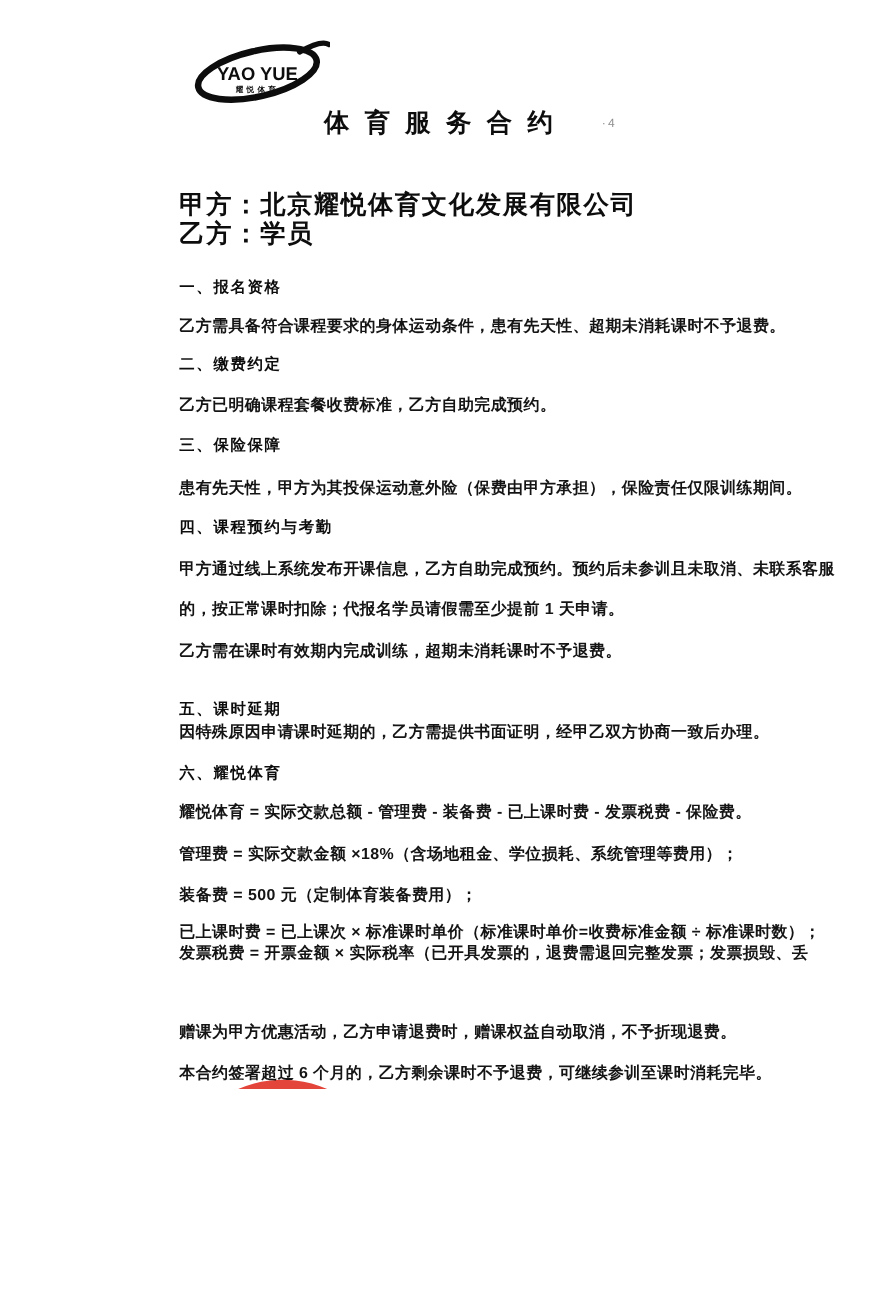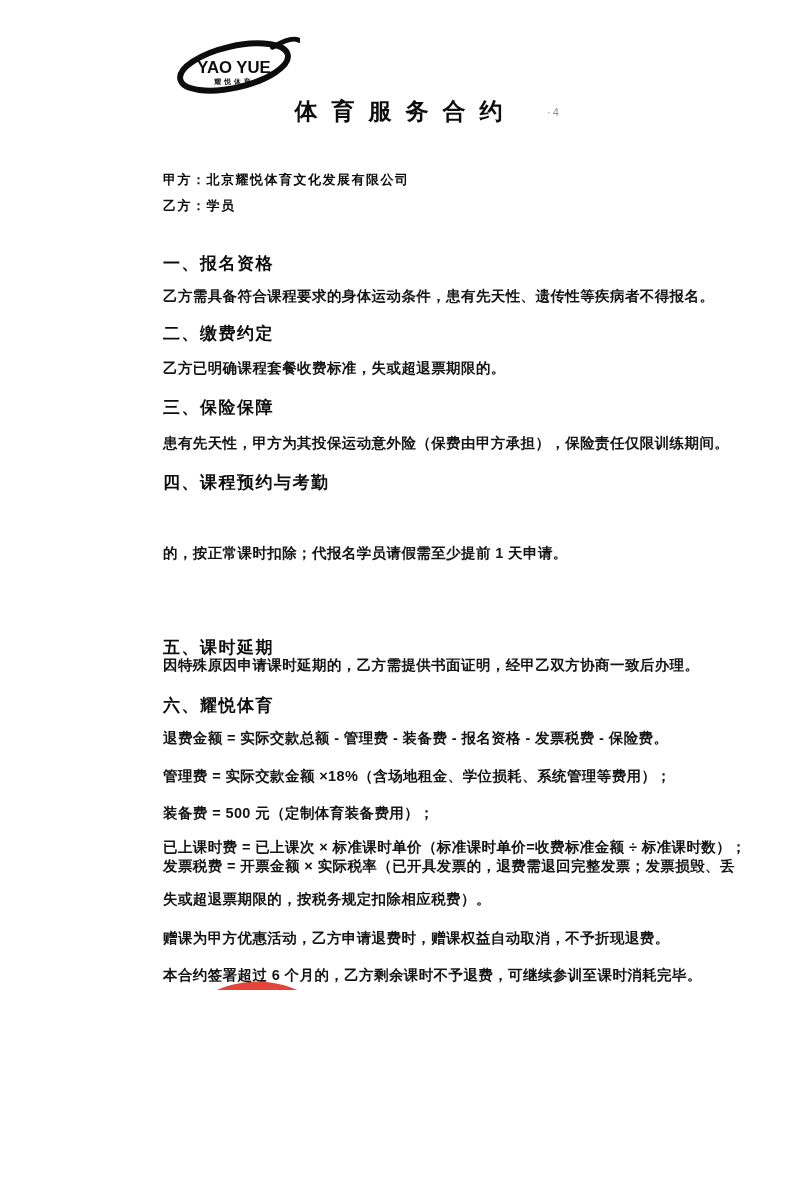--- a/index.html
+++ b/index.html
@@ -3,22 +3,22 @@
 <meta charset="utf-8">
 <style>
   html,body{margin:0;padding:0;background:#fff;}
   .page{
     position:relative;width:800px;height:990px;background:#ffffff;overflow:hidden;
     font-family:"Liberation Sans","DejaVu Sans",sans-serif;color:#111;padding-left:11px;
   }
   .t{position:absolute;white-space:nowrap;font-weight:700;}
   .doc-title{left:0;right:0;text-align:center;font-size:23px;font-weight:800;letter-spacing:14px;color:#0d0d0d;}
   .page-mark{font-size:11px;color:#8f8f8f;font-weight:400;letter-spacing:2px;}
-  .party{font-size:13px;font-weight:800;letter-spacing:1.5px;color:#0d0d0d;}
-  .sec-head{font-size:17px;font-weight:800;letter-spacing:1.5px;color:#0d0d0d;}
+  .party{font-size:23px;font-weight:800;letter-spacing:1.5px;color:#0d0d0d;}
+  .sec-head{font-size:14px;font-weight:800;letter-spacing:1.5px;color:#0d0d0d;}
   .body-line{font-size:14.5px;letter-spacing:0.4px;color:#141414;}
   .sig-label{font-size:15px;font-weight:800;letter-spacing:1px;color:#0d0d0d;}
   .sig-rule{position:absolute;left:504px;top:1128px;width:150px;height:2px;background:#3a3a3a;}
   .logo{position:absolute;left:172px;top:34px;width:128px;height:62px;}
   .seal{position:absolute;left:147px;top:972px;width:220px;height:220px;opacity:.88;mix-blend-mode:multiply;transform:rotate(-15deg);}
   .seal text{font-family:"Liberation Sans","DejaVu Sans",sans-serif;}
   .signature{position:absolute;left:458px;top:1018px;width:272px;height:160px;}
 </style>
 </head>
 <body>
@@ -34,41 +34,42 @@
     </svg>
   </div>
 
   <div class="t doc-title" style="top:96px;">体育服务合约</div>
   <div class="t page-mark" style="left:547px;top:106px;">·4</div>
 
   <div class="t party" style="left:163px;top:171px;">甲方：北京耀悦体育文化发展有限公司</div>
   <div class="t party" style="left:163px;top:197px;">乙方：学员</div>
 
   <div class="t sec-head" style="left:163px;top:252px;">一、报名资格</div>
-  <div class="t body-line" style="left:163px;top:287px;">乙方需具备符合课程要求的身体运动条件，患有先天性、遗传性等疾病者不得报名。</div>
+  <div class="t body-line" style="left:163px;top:287px;">乙方需具备符合课程要求的身体运动条件，患有先天性、超期未消耗课时不予退费。</div>
 
   <div class="t sec-head" style="left:163px;top:322px;">二、缴费约定</div>
-  <div class="t body-line" style="left:163px;top:359px;">乙方已明确课程套餐收费标准，失或超退票期限的。</div>
+  <div class="t body-line" style="left:163px;top:359px;">乙方已明确课程套餐收费标准，乙方自助完成预约。</div>
 
   <div class="t sec-head" style="left:163px;top:396px;">三、保险保障</div>
   <div class="t body-line" style="left:163px;top:434px;">患有先天性，甲方为其投保运动意外险（保费由甲方承担），保险责任仅限训练期间。</div>
 
   <div class="t sec-head" style="left:163px;top:471px;">四、课程预约与考勤</div>
+  <div class="t body-line" style="left:163px;top:508px;">甲方通过线上系统发布开课信息，乙方自助完成预约。预约后未参训且未取消、未联系客服</div>
   <div class="t body-line" style="left:163px;top:544px;">的，按正常课时扣除；代报名学员请假需至少提前 1 天申请。</div>
+  <div class="t body-line" style="left:163px;top:582px;">乙方需在课时有效期内完成训练，超期未消耗课时不予退费。</div>
 
   <div class="t sec-head" style="left:163px;top:618px;margin-top:18px;">五、课时延期</div>
   <div class="t body-line" style="left:163px;top:656px;">因特殊原因申请课时延期的，乙方需提供书面证明，经甲乙双方协商一致后办理。</div>
 
   <div class="t sec-head" style="left:163px;top:694px;">六、耀悦体育</div>
-  <div class="t body-line" style="left:163px;top:729px;">退费金额 = 实际交款总额 - 管理费 - 装备费 - 报名资格 - 发票税费 - 保险费。</div>
+  <div class="t body-line" style="left:163px;top:729px;">耀悦体育 = 实际交款总额 - 管理费 - 装备费 - 已上课时费 - 发票税费 - 保险费。</div>
   <div class="t body-line" style="left:163px;top:767px;">管理费 = 实际交款金额 ×18%（含场地租金、学位损耗、系统管理等费用）；</div>
   <div class="t body-line" style="left:163px;top:804px;">装备费 = 500 元（定制体育装备费用）；</div>
   <div class="t body-line" style="left:163px;top:838px;">已上课时费 = 已上课次 × 标准课时单价（标准课时单价=收费标准金额 ÷ 标准课时数）；</div>
   <div class="t body-line" style="left:163px;top:857px;">发票税费 = 开票金额 × 实际税率（已开具发票的，退费需退回完整发票；发票损毁、丢</div>
-  <div class="t body-line" style="left:163px;top:890px;">失或超退票期限的，按税务规定扣除相应税费）。</div>
   <div class="t body-line" style="left:163px;top:929px;">赠课为甲方优惠活动，乙方申请退费时，赠课权益自动取消，不予折现退费。</div>
   <div class="t body-line" style="left:163px;top:966px;">本合约签署超过 6 个月的，乙方剩余课时不予退费，可继续参训至课时消耗完毕。</div>
 
   <div class="t sec-head" style="left:163px;top:1003px;">七、争议解决</div>
   <div class="t body-line" style="left:163px;top:1041px;">本合约履行过程中发生的争议，甲乙双方应友好协商解决。</div>
 
   <div class="t sig-label" style="left:163px;top:1108px;margin-left:12px;">甲方 (盖章)</div>
   <div class="t sig-label" style="left:427px;top:1112px;">乙方 (签字)：</div>
   <div class="sig-rule"></div>
 

